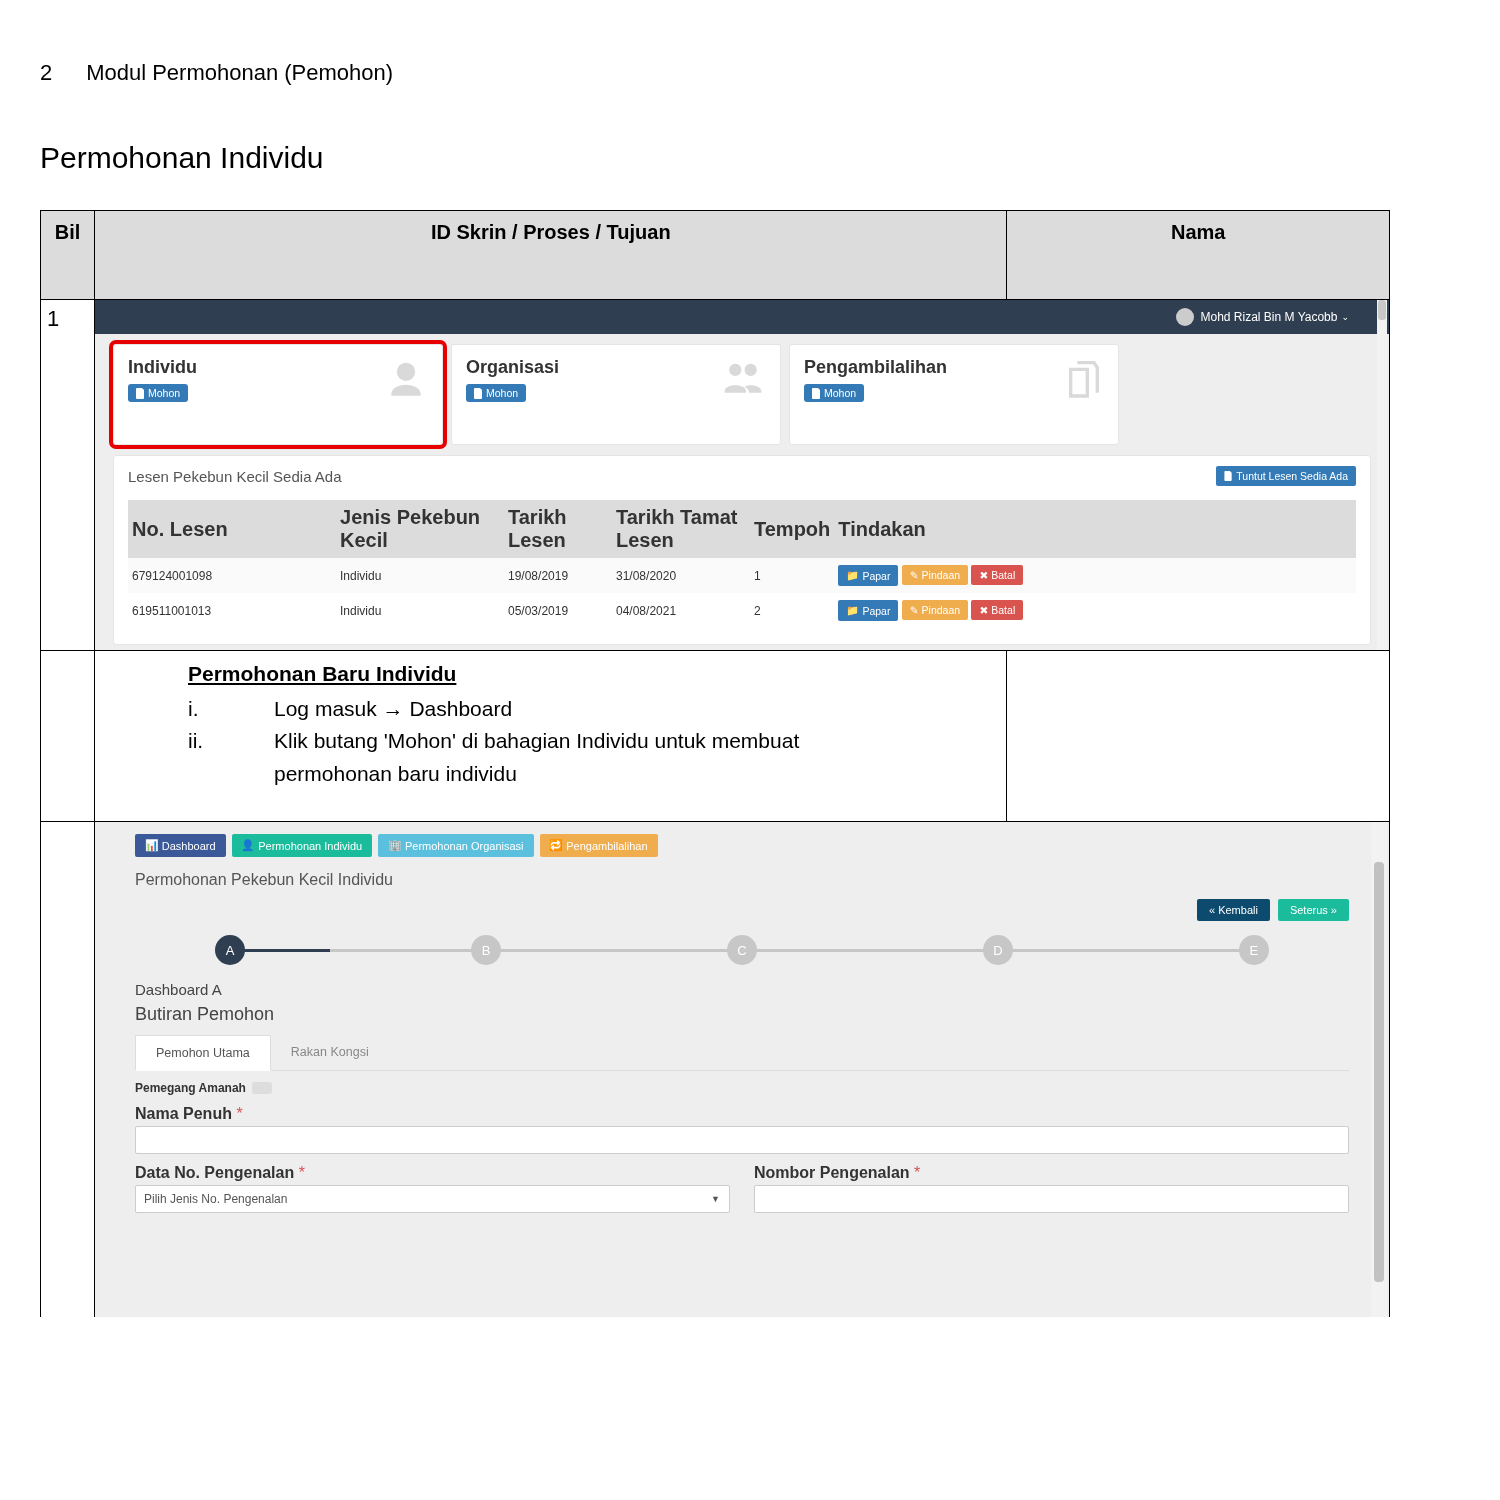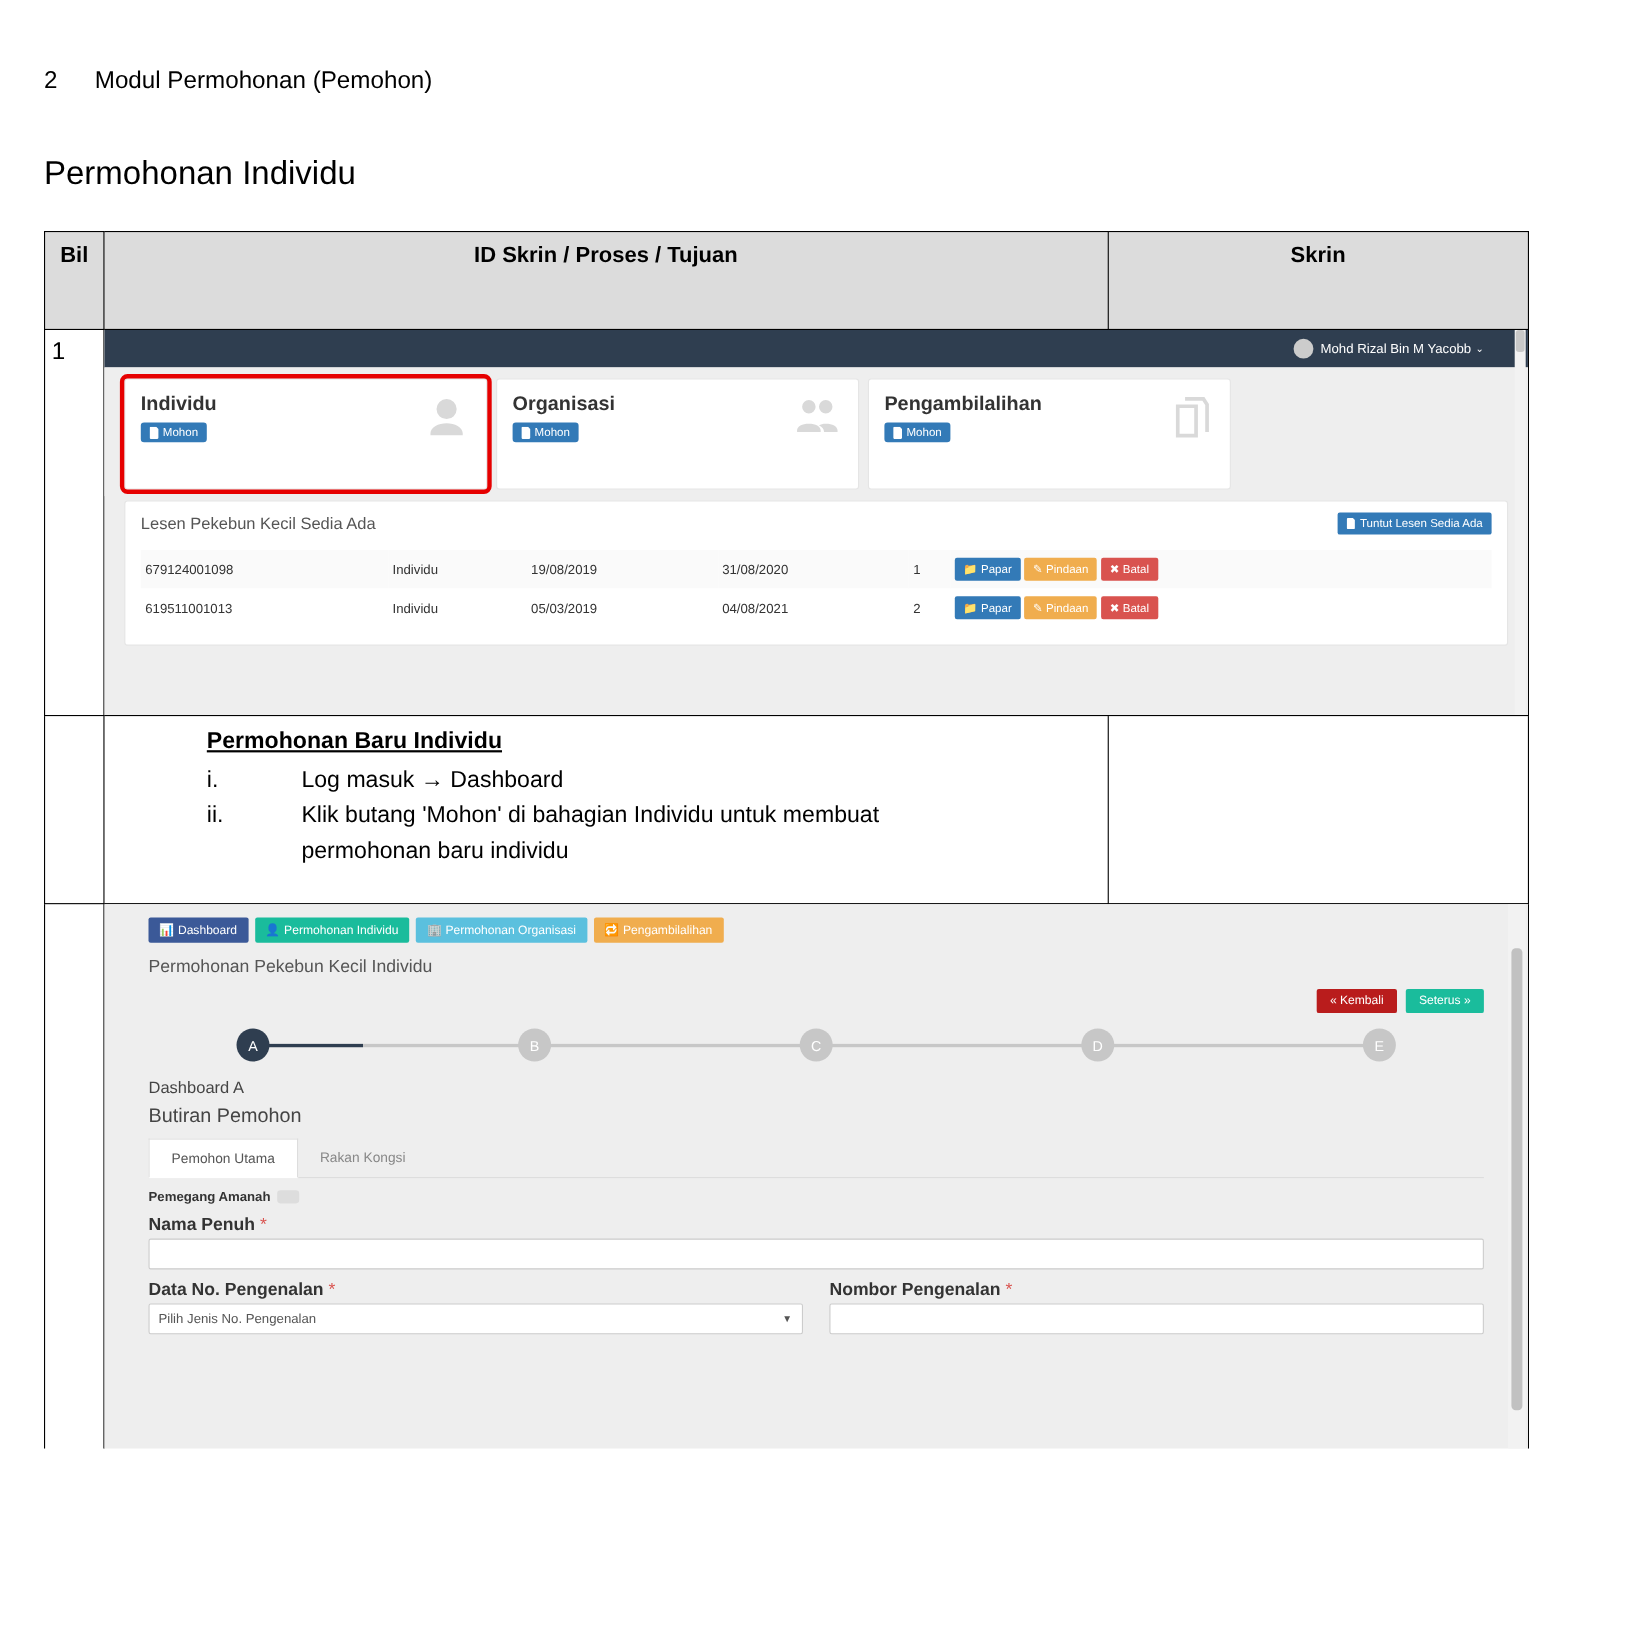--- a/index.html
+++ b/index.html
@@ -41,21 +41,21 @@
   .instr li .n { width:86px; }
   
   .shot2 { background:#eee; width:100%; height:495px; position:relative; font-family:"Helvetica Neue",Arial,sans-serif; overflow:hidden;}
   .navbtns{padding:12px 18px 8px 40px; display:flex; gap:6px;}
   .nbtn{font-size:11px; color:#fff; padding:5px 10px; border-radius:2px; display:inline-flex; align-items:center;}
   .nb1{background:#3b5998;} .nb2{background:#1abc9c;} .nb3{background:#5bc0de;} .nb4{background:#f0ad4e;}
   .page2 { padding:6px 40px 0 40px;}
   .ptitle{font-size:16px; color:#555; margin-bottom:10px;}
   .actrow{display:flex; justify-content:flex-end; gap:8px; margin-bottom:14px;}
   .actbtn{font-size:11px;color:#fff;padding:5px 12px;border-radius:2px;}
-  .ab1{background:#b91c1c;} .ab2{background:#1abc9c;}
+  .ab1{background:#0c4a6e;} .ab2{background:#1abc9c;}
   .stepper{display:flex;align-items:center;justify-content:space-between;margin:0 80px 16px 80px;position:relative;}
   .step{width:30px;height:30px;border-radius:50%;background:#c7c7c7;color:#fff;font-size:13px;display:flex;align-items:center;justify-content:center;position:relative;z-index:2;}
   .step.active{background:#2f3e50;}
   .stepper .line{position:absolute;top:14px;left:15px;right:15px;height:3px;background:#c7c7c7;z-index:1;}
   .stepper .lineact{position:absolute;top:14px;left:15px;width:100px;height:3px;background:#2f3e50;z-index:1;}
   .sect{font-size:15px;color:#444;margin:8px 0 6px 0;}
   .sect2{font-size:18px;color:#444;margin-bottom:10px;}
   .tabs{display:flex;border-bottom:1px solid #ddd;margin-bottom:10px;}
   .tab{font-size:12.5px;padding:10px 20px;color:#888;}
   .tab.active{border:1px solid #ddd;border-bottom:1px solid #fff;margin-bottom:-1px;color:#555;background:#fff;}
@@ -79,21 +79,21 @@
   <span class="num">2</span>
   <span>Modul Permohonan (Pemohon)</span>
 </div>
 <div class="h2">Permohonan Individu</div>
 
 <table class="outer">
 <thead>
   <tr>
     <th>Bil</th>
     <th>ID Skrin / Proses / Tujuan</th>
-    <th>Skrin</th>
+    <th>Nama</th>
   </tr>
 </thead>
 <tbody>
 
   <tr>
     <td class="colbil">1</td>
     <td class="colmid" colspan="2" style="padding:0;">
       <div class="shot1">
         <div class="topbar">
           <span class="avatar-sm"></span>
@@ -149,20 +149,28 @@
             <span>Lesen Pekebun Kecil Sedia Ada</span>
             <span class="btn-sm btn-blue">
               <svg width="9" height="10" viewBox="0 0 9 11" style="margin-right:3px">
                     <path fill="#fff" d="M1 0h5l2 2v8a1 1 0 0 1-1 1H1a1 1 0 0 1-1-1V1a1 1 0 0 1 1-1z"></path>
                   </svg>
               <span>Tuntut Lesen Sedia Ada</span>
             </span>
           </div>
           <table class="lic">
             <tbody>
+                  <tr>
+              <th style="width:200px">No. Lesen</th>
+              <th style="width:160px">Jenis Pekebun Kecil</th>
+              <th style="width:100px">Tarikh Lesen</th>
+              <th style="width:130px">Tarikh Tamat Lesen</th>
+              <th style="width:70px">Tempoh</th>
+              <th>Tindakan</th>
+            </tr>
             <tr>
               <td>679124001098</td>
                     <td>Individu</td>
               <td>19/08/2019</td>
                     <td>31/08/2020</td>
               <td>1</td>
               <td>
                 <span class="btn-sm btn-blue">
                         <span style="margin-right:3px">📁</span>
                         <span>Papar</span>

